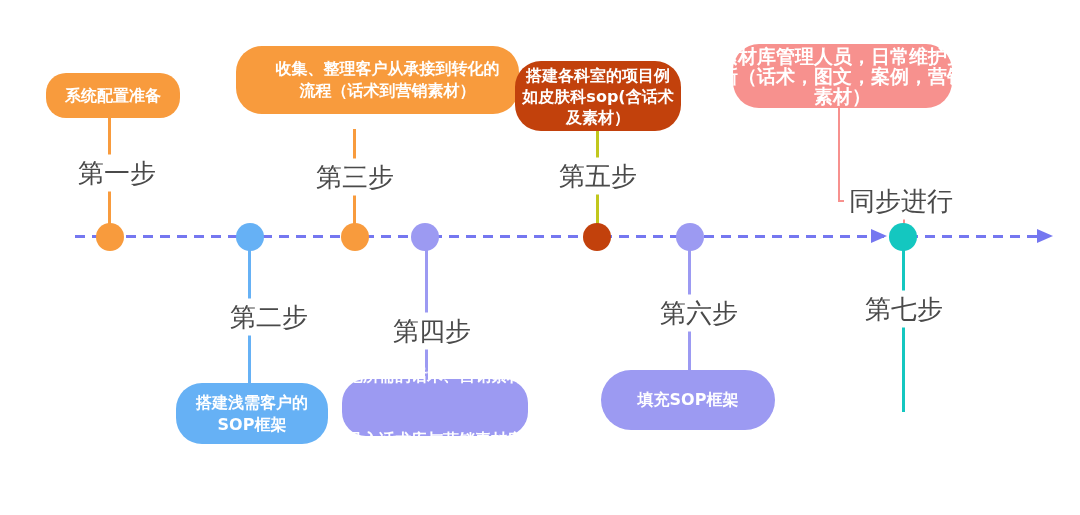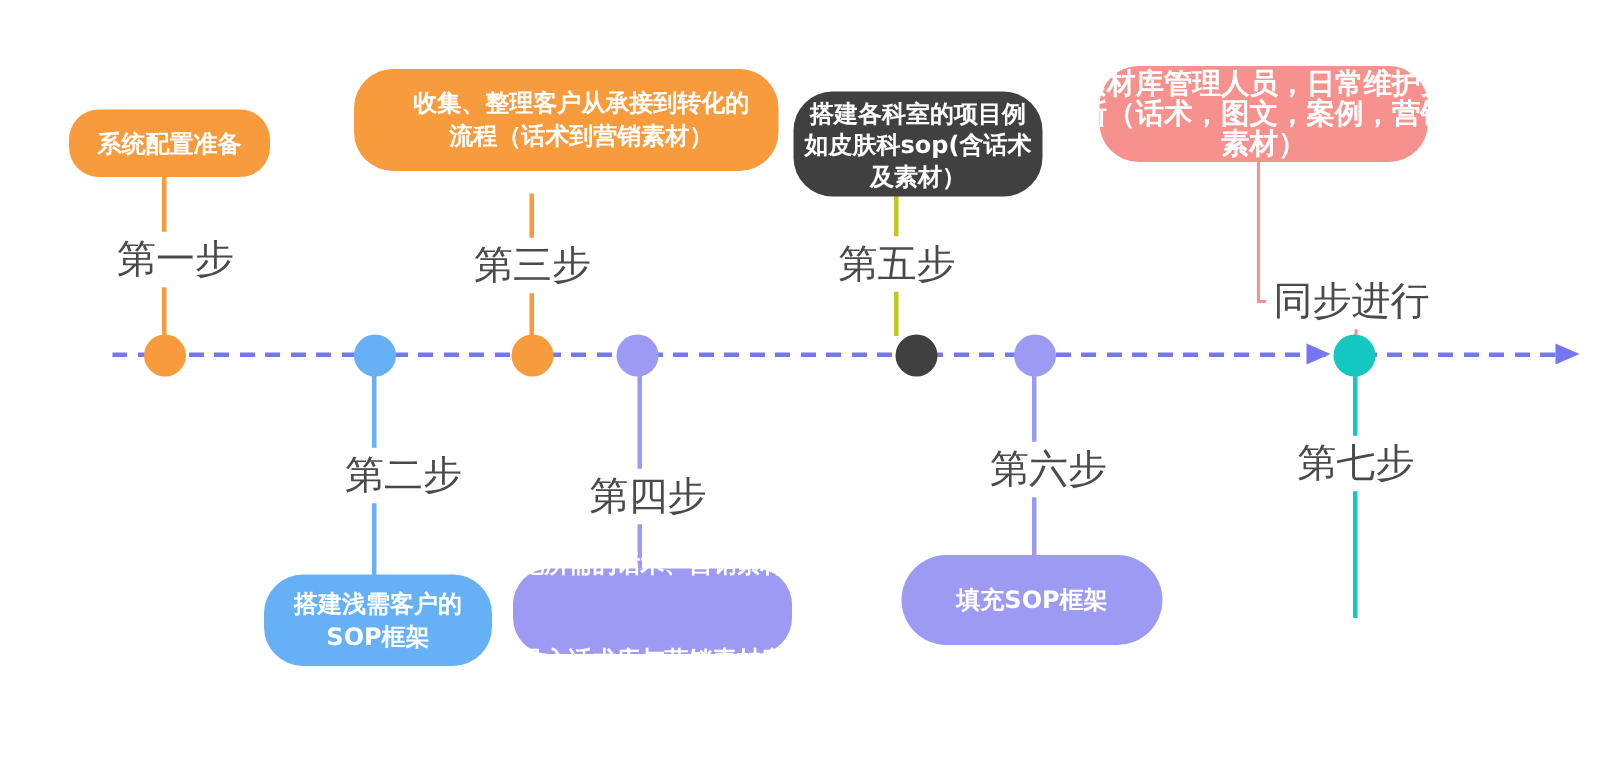--- a/index.html
+++ b/index.html
@@ -31,21 +31,21 @@
   
   .box{
     position:absolute;display:flex;flex-direction:column;justify-content:center;
     align-items:center;color:#fff;font-weight:bold;font-size:16px;line-height:22px;
     text-align:center;z-index:4;
   }
   .box .bl{display:block;white-space:nowrap;}
   .c-orange{background:#F89B3D;}
   .c-blue{background:#66B1F5;}
   .c-purple{background:#9C9AF2;}
-  .c-olive{background:#404040;margin-left:14px;}
+  .c-olive{background:#c2410c;}
   .c-teal{background:#14C7C0;}
   .c-pink{background:#F7918E;}
   .l-orange{background:#F89B3D;}
   .l-blue{background:#66B1F5;}
   .l-purple{background:#9C9AF2;}
   .l-olive{background:#C1C71D;}
   .l-teal{background:#14C7C0;}
   .l-pink{background:#F7918E;}
 </style>
 </head>

